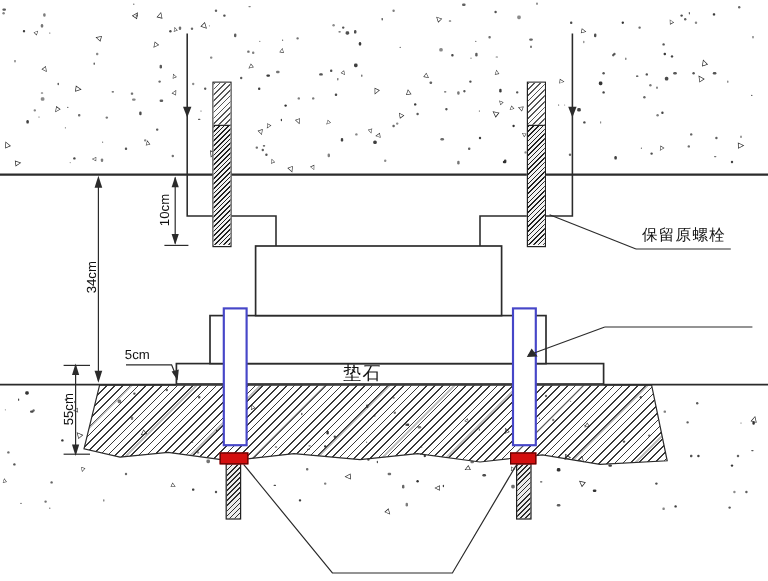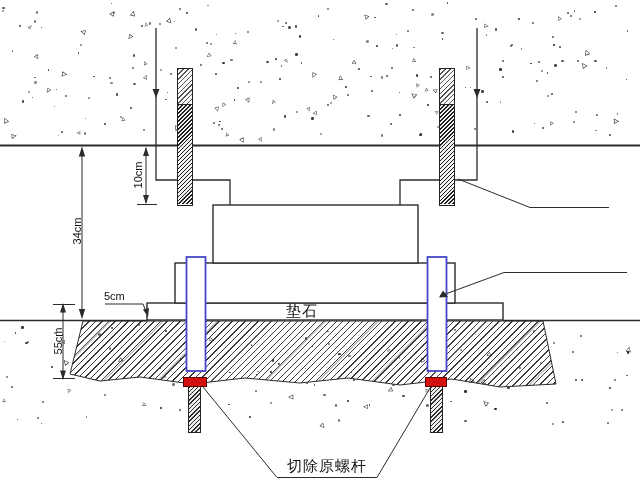--- a/index.html
+++ b/index.html
@@ -467,19 +467,19 @@
     <div class="t"></div>
     <div class="b"></div>
   </div>
 
   <div class="rod" style="left:188px;top:386px;"></div>
   <div class="rod" style="left:430px;top:386px;"></div>
 
   <div class="cutmark" style="left:183px;top:377px;width:24px;"></div>
   <div class="cutmark" style="left:425px;top:377px;width:22px;"></div>
 
+  <div class="lbl cjk" style="left:530px;top:187px;width:80px;text-align:center;font-size:13px;">保留原螺栓</div>
   <div class="lbl cjk" style="left:280px;top:302px;width:44px;text-align:center;font-size:15px;">垫石</div>
-  <div class="lbl cjk" style="left:277px;top:457px;width:100px;text-align:center;font-size:15px;">切除原螺杆</div>
   <div class="lbl dim" style="left:104px;top:290px;">5cm</div>
   <div class="lbl dim rot" style="left:116px;top:169px;">10cm</div>
   <div class="lbl dim rot" style="left:55px;top:225px;">34cm</div>
   <div class="lbl dim rot" style="left:36px;top:335px;">55cm</div>
 </div>
 
 </body></html>

